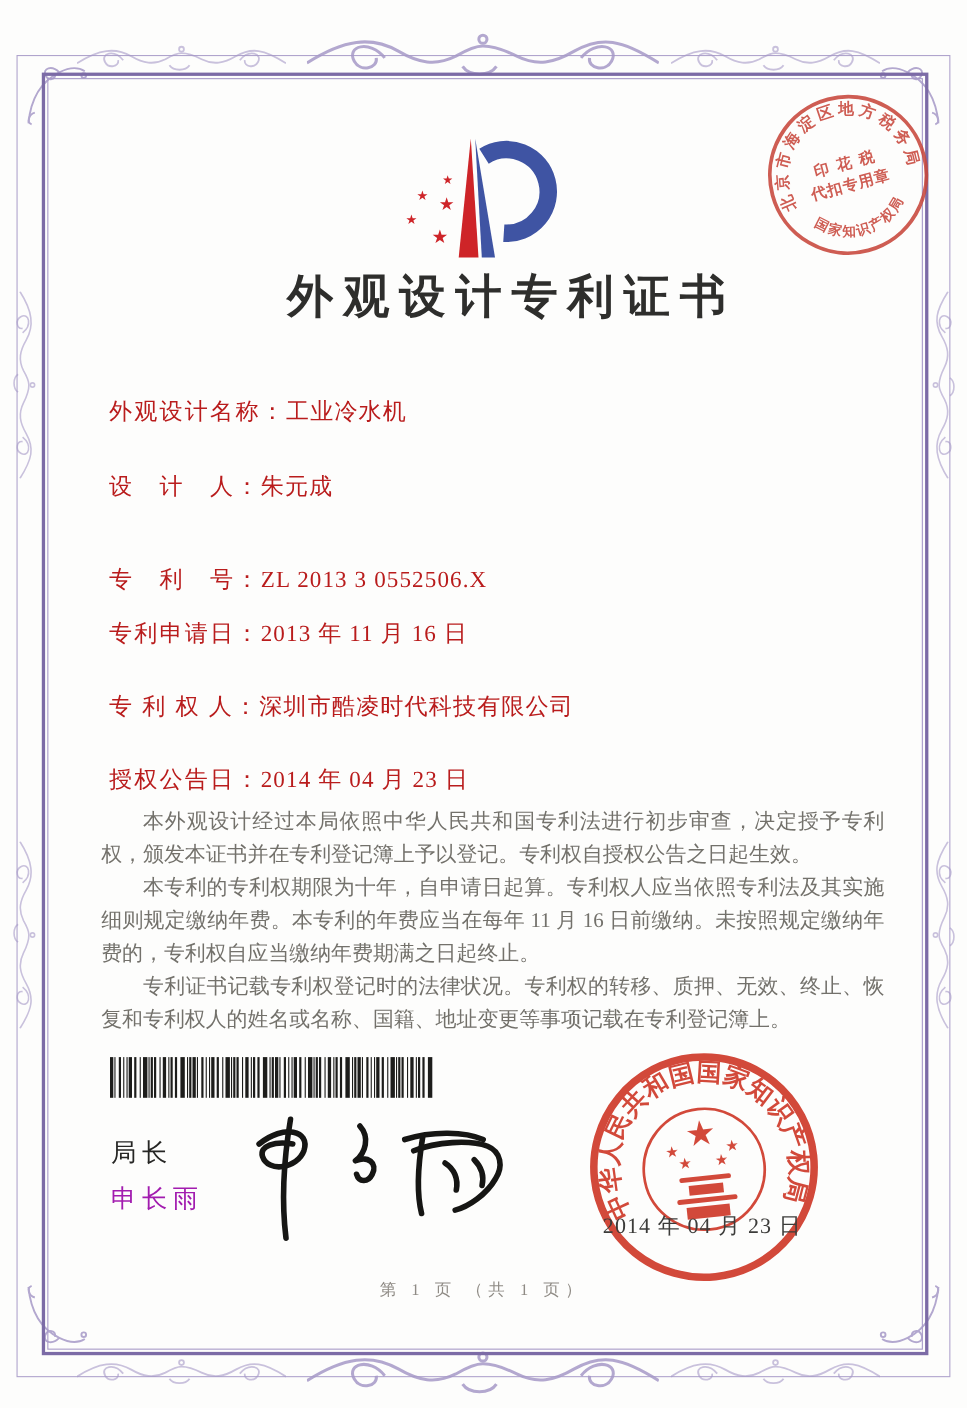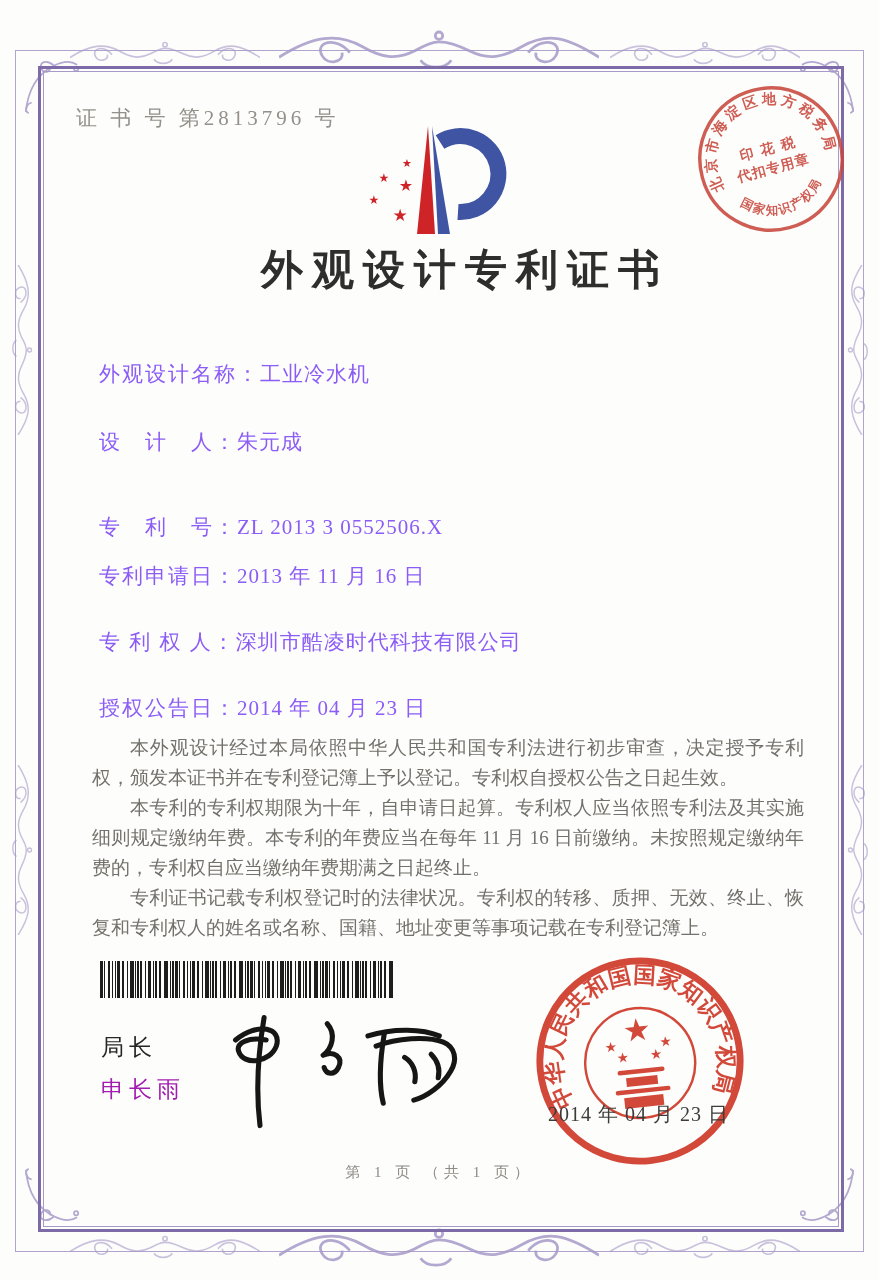--- a/index.html
+++ b/index.html
@@ -64,21 +64,21 @@
   
   .logo{position:absolute; left:358px; top:122px; width:150px; height:120px;}
   .logo .star{fill:var(--logo-red);}
 
   .title{
     position:absolute; left:4px; top:242px; width:100%; text-align:center;
     font-size:42px; font-weight:bold; letter-spacing:9px; color:#2e2e2c;padding-left:43px;
   }
 
   
-  .field{position:absolute; left:99px; font-size:21px; color:#8b5cf6; letter-spacing:1px; white-space:nowrap;text-align:right;}
+  .field{position:absolute; left:99px; font-size:21px; color:#b91c1c; letter-spacing:1px; white-space:nowrap;text-align:right;}
   .field .lbl{letter-spacing:2px;}
   .f-0{top:360px;} .f-1{top:428px;} .f-2{top:495px;margin-top:18px;}
   .f-3{top:562px;} .f-4{top:628px;} .f-5{top:694px;}
 
   
   .body-text{
     position:absolute; left:92px; top:733px; width:712px;
     font-size:19px; line-height:30px; color:var(--body-text);
     text-align:justify;
   }
@@ -201,21 +201,20 @@
       </svg>
     </div>
   <div class="corner c-br">
       <svg viewBox="0 0 60 60">
         <use href="#crn"></use>
       </svg>
     </div>
 
   <div class="inner-frame"></div>
 
-  <div class="cert-no">证 书 号 第2813796 号</div>
 
   <svg class="tax-stamp" viewBox="0 0 160 160">
     <circle cx="80" cy="80" r="72" fill="none" stroke="var(--stamp-red)" stroke-width="3.5"></circle>
     <path id="arcT" d="M27.4 99.2 A56 56 0 1 1 132.6 99.2" fill="none"></path>
     <path id="arcB" d="M37.1 116 A56 56 0 0 0 122.9 116" fill="none"></path>
     <text font-size="14.5" style="letter-spacing:4px">
       <textPath href="#arcT" startOffset="2">北京市海淀区地方税务局</textPath>
     </text>
     <text font-size="12.5" style="letter-spacing:1.5px">
       <textPath href="#arcB" startOffset="1">国家知识产权局</textPath>

